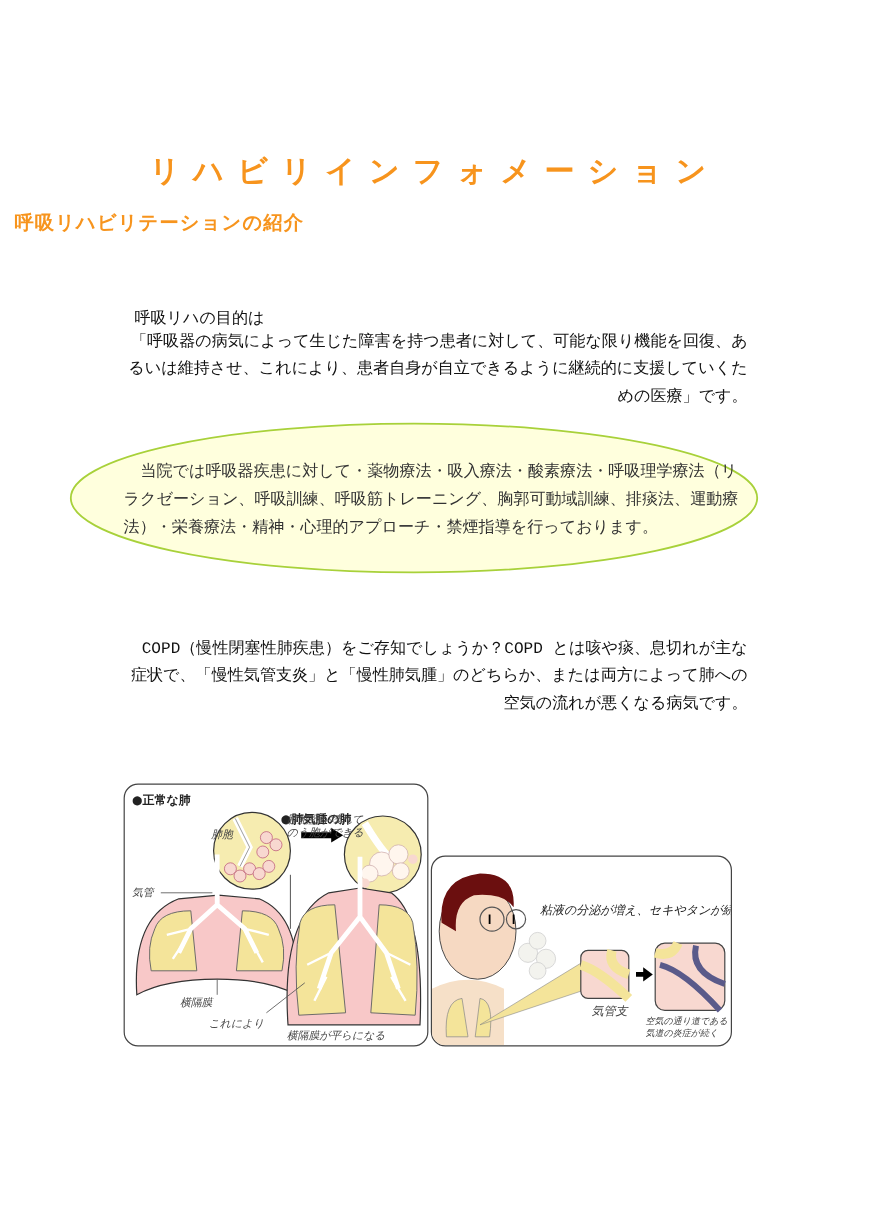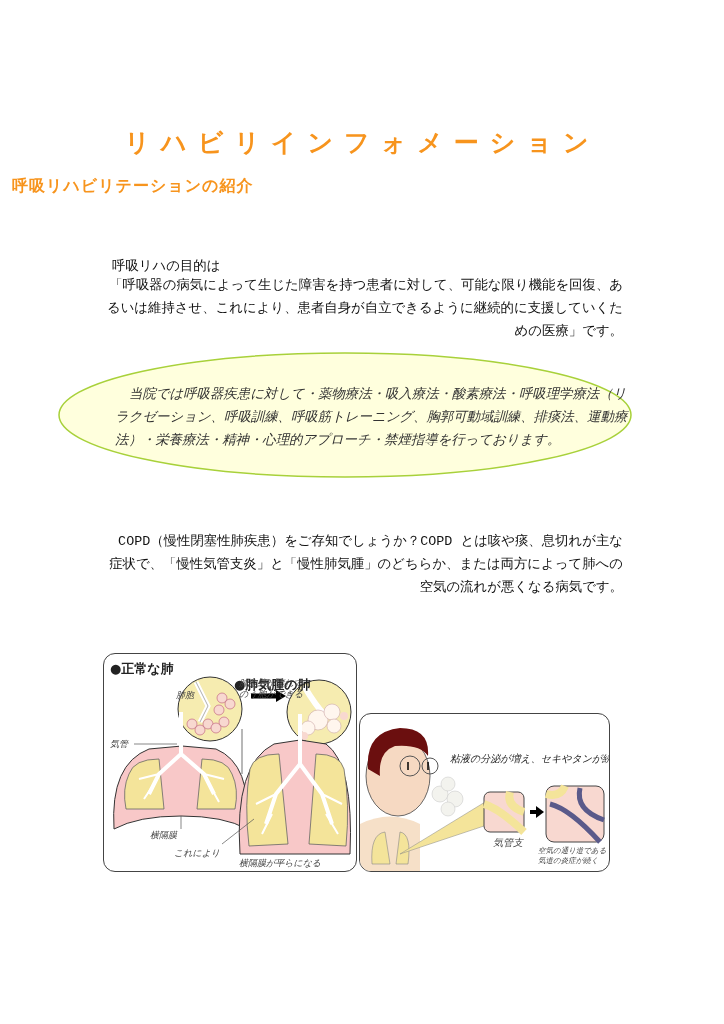--- a/index.html
+++ b/index.html
@@ -7,27 +7,27 @@
          font-family:"DejaVu Sans","Liberation Sans",sans-serif; color:#111; }
   .abs { position:absolute; }
   #title { left:0; top:126px; width:724px; text-align:center; font-size:25px; font-weight:bold;
            color:#f7941d; letter-spacing:11px; white-space:nowrap; }
   #subtitle { left:0; top:176px; width:628px; text-align:left; font-size:16px; font-weight:bold;
               color:#f7941d; letter-spacing:1px;margin-left:12px; }
   .para { font-size:13.4px; line-height:23px; color:#111;text-align:right; }
   #purpose-heading { left:112px; top:254px; }
   #purpose-body { left:103px; top:273px; width:520px; }
   #ellipse { left:57px; top:351px; width:576px; height:128px; }
-  #ellipse-text { left:115px; top:382px; width:520px; font-size:13.4px; line-height:23px; color:#333;font-style:italic; }
+  #ellipse-text { left:103px; top:382px; width:520px; font-size:13.4px; line-height:23px; color:#333; }
   #copd-text { left:103px; top:530px; width:520px; font-family:Liberation Mono, monospace; }
   .panel { border:1.5px solid #444; border-radius:12px; background:#fff; overflow:hidden; }
   #panel-left { left:103px; top:653px; width:252px; height:217px; }
   #panel-right { left:359px; top:713px; width:249px; height:157px; }
   .lbl { position:absolute; font-size:9px; color:#444; white-space:nowrap;font-style:italic; }
-  .lbl-big { position:absolute; font-size:13px; color:#222; white-space:nowrap; font-weight:bold; }
+  .lbl-big { position:absolute; font-size:10px; color:#222; white-space:nowrap; font-weight:bold; }
   svg { display:block; }
 </style>
 </head>
 <body>
 
 <div id="title" class="abs">リハビリインフォメーション</div>
 <div id="subtitle" class="abs">呼吸リハビリテーションの紹介</div>
 
 <div id="purpose-heading" class="abs para">呼吸リハの目的は</div>
 <div id="purpose-body" class="abs para">「呼吸器の病気によって生じた障害を持つ患者に対して、可能な限り機能を回復、あるいは維持させ、これにより、患者自身が自立できるように継続的に支援していくための医療」です。</div>

